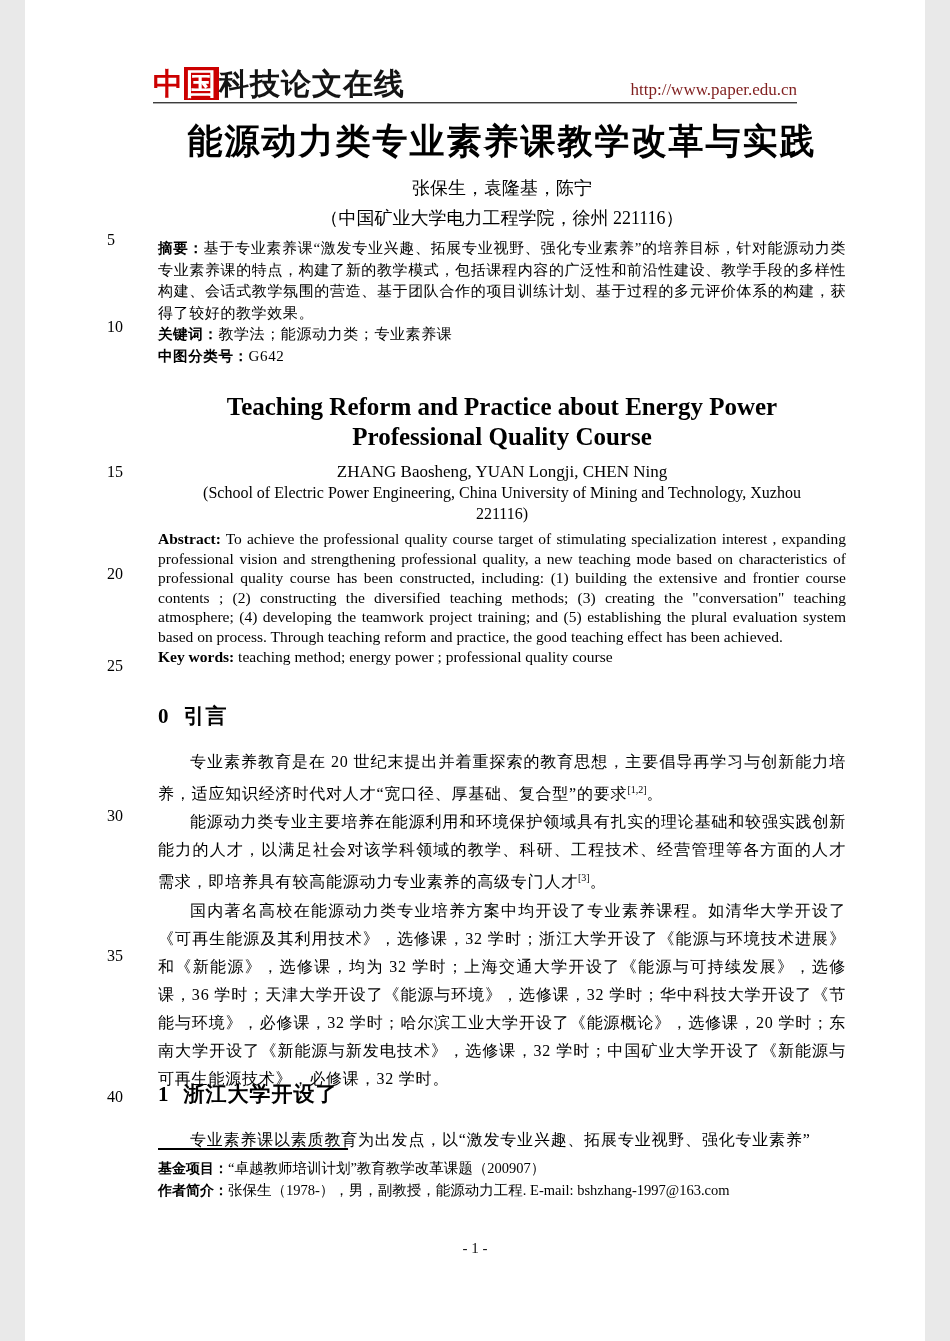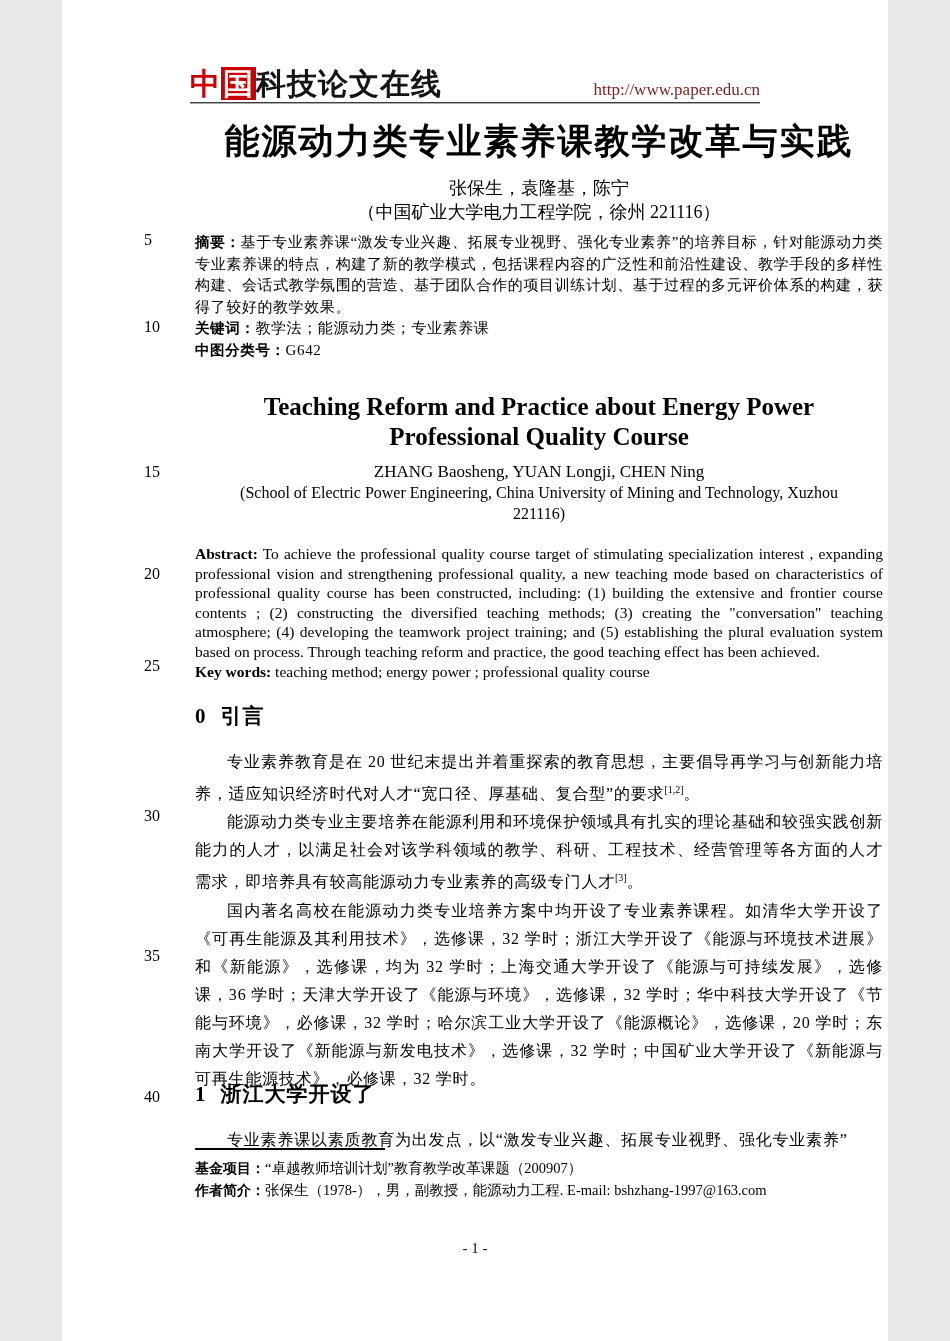--- a/index.html
+++ b/index.html
@@ -1,19 +1,19 @@
 <!DOCTYPE html>
 <html><head>
 <meta charset="utf-8">
 <style>
   * { margin:0; padding:0; box-sizing:border-box; }
   html,body { background:#e9e9e9; }
   .page {
     position:relative;
-    width:826px; height:1341px;
+    width:900px; height:1341px;
     margin:0 auto;
     background:#ffffff;
     font-family:"Liberation Serif", serif;
     color:#000;
     overflow:hidden;
   }
   
   .header {
     position:absolute; left:128px; right:128px; top:56px; height:46px;
     display:flex; justify-content:space-between; align-items:flex-end;
@@ -38,32 +38,32 @@
   }
   
   .col { position:absolute; left:133px; width:688px; }
   
   .block-cn { top:118px; }
   .title-cn {
     font-family:"Liberation Sans", sans-serif;
     font-size:35px; font-weight:bold; letter-spacing:2px;
     text-align:center; line-height:46px; margin-bottom:12px;
   }
-  .authors-cn { text-align:center; font-size:18px; line-height:24px; margin-bottom:2px; }
+  .authors-cn { text-align:center; font-size:18px; line-height:24px; margin-bottom:8px; }
   .affil-cn   { text-align:center; font-size:18px; line-height:21px; margin-bottom:9px; }
   .abs-cn, .kw-cn, .clc-cn {
     font-size:15px; line-height:21.5px; text-align:justify; letter-spacing:0.6px;
   }
   .abs-cn b, .kw-cn b, .clc-cn b { font-family:"Liberation Sans", sans-serif; font-size:14.5px; }
   
   .block-en { top:392px; }
   .title-en { text-align:center; font-size:25px; font-weight:bold; line-height:30px; }
   .authors-en { text-align:center; font-size:17px; line-height:21px; margin-top:9px; }
   .affil-en { text-align:center; font-size:16px; line-height:21px; }
-  .abs-en { font-size:15.5px; line-height:19.6px; text-align:justify; margin-top:20px; }
+  .abs-en { font-size:15.5px; line-height:19.6px; text-align:justify; margin-top:5px; }
   .kw-en  { font-size:15.5px; line-height:19.6px; }
   
   .block-s0 { top:702px; }
   .block-s1 { top:1080px; }
   .sec-head { margin-bottom:16px; line-height:28px; }
   .sec-head .num { font-size:21px; font-weight:bold; margin-right:15px; }
   .sec-head .txt {
     font-family:"Liberation Sans", sans-serif;
     font-size:21px; font-weight:bold; letter-spacing:1px;
   }

